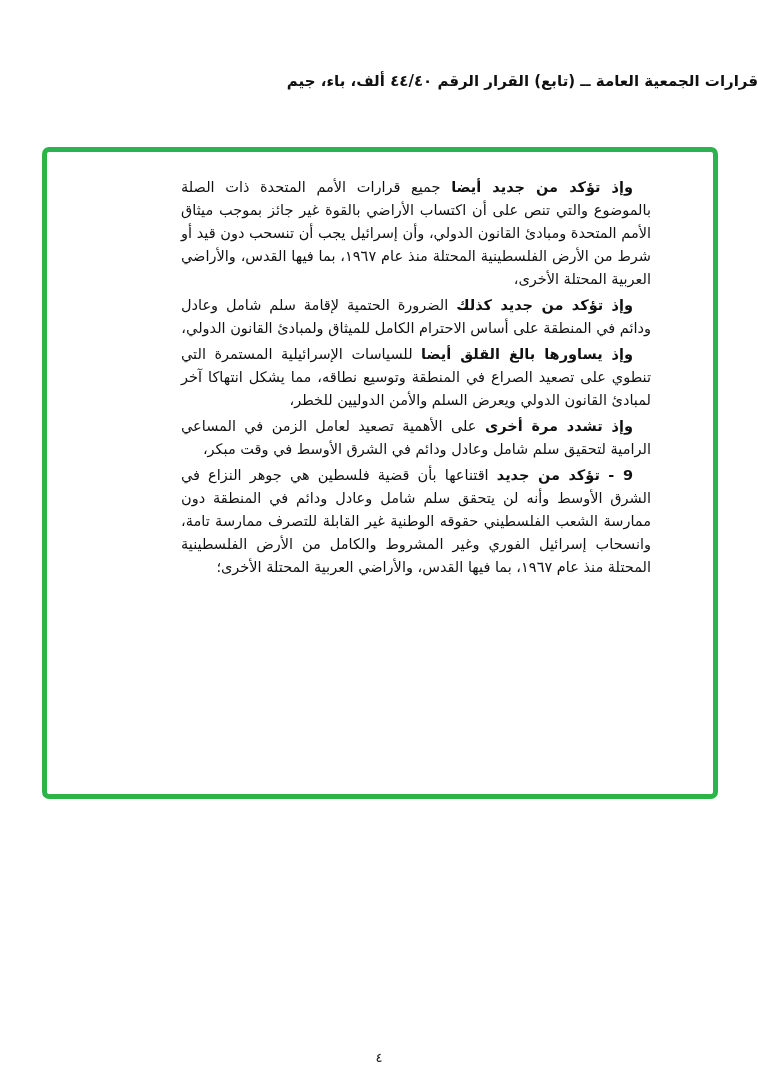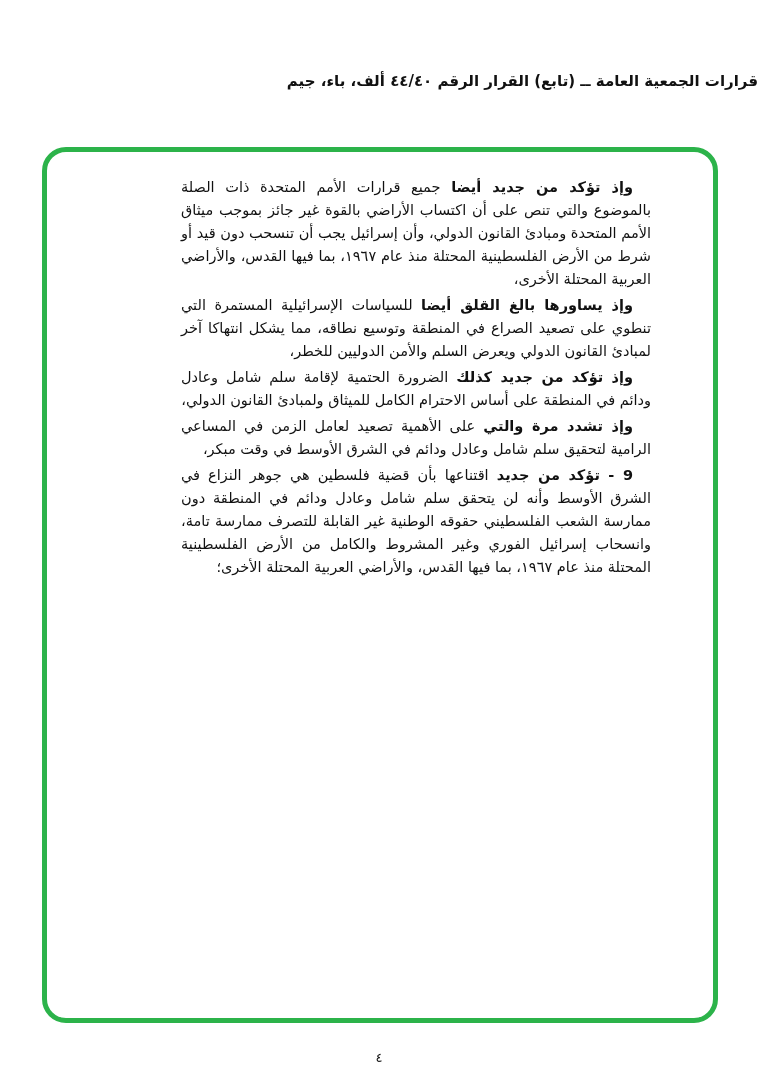--- a/index.html
+++ b/index.html
@@ -36,24 +36,24 @@
     color: #1c1c1c;
   }
   .doc-source sup {
     font-size: 7px;
   }
   .content-box {
     position: absolute;
     left: 42px;
     top: 147px;
     width: 676px;
-    height: 876px;
+    height: 652px;
     box-sizing: border-box;
     border: 5px solid #2cb34a; 
-    border-radius: 24px;
+    border-radius: 7px;
     background: #ffffff;
   }
   .content {
     position: absolute;
     top: 24px;
     right: 62px;
     width: 470px;
     direction: rtl;
     text-align: justify;
     font-size: 14.5px;
@@ -83,25 +83,25 @@
 
   <div class="header">
     <div class="doc-title">قرارات الجمعية العامة ــ (تابع) القرار الرقم ٤٤/٤٠ ألف، باء، جيم</div>
   </div>
 
   <div class="content-box" style="border-color: rgb(44, 179, 74);">
     <div class="content">
 
       <p><span class="lead">وإذ تؤكد من جديد أيضا</span> <span>جميع قرارات الأمم المتحدة ذات الصلة بالموضوع والتي تنص على أن اكتساب الأراضي بالقوة غير جائز بموجب ميثاق الأمم المتحدة ومبادئ القانون الدولي، وأن إسرائيل يجب أن تنسحب دون قيد أو شرط من الأرض الفلسطينية المحتلة منذ عام ١٩٦٧، بما فيها القدس، والأراضي العربية المحتلة الأخرى،</span></p>
 
+      <p><span class="lead">وإذ تؤكد من جديد كذلك</span> <span>الضرورة الحتمية لإقامة سلم شامل وعادل ودائم في المنطقة على أساس الاحترام الكامل للميثاق ولمبادئ القانون الدولي،</span></p>
+
       <p><span class="lead">وإذ يساورها بالغ القلق أيضا</span> <span>للسياسات الإسرائيلية المستمرة التي تنطوي على تصعيد الصراع في المنطقة وتوسيع نطاقه، مما يشكل انتهاكا آخر لمبادئ القانون الدولي ويعرض السلم والأمن الدوليين للخطر،</span></p>
 
-      <p><span class="lead">وإذ تؤكد من جديد كذلك</span> <span>الضرورة الحتمية لإقامة سلم شامل وعادل ودائم في المنطقة على أساس الاحترام الكامل للميثاق ولمبادئ القانون الدولي،</span></p>
-
-      <p><span class="lead">وإذ تشدد مرة والتي</span> <span>على الأهمية تصعيد لعامل الزمن في المساعي الرامية لتحقيق سلم شامل وعادل ودائم في الشرق الأوسط في وقت مبكر،</span></p>
+      <p><span class="lead">وإذ تشدد مرة أخرى</span> <span>على الأهمية تصعيد لعامل الزمن في المساعي الرامية لتحقيق سلم شامل وعادل ودائم في الشرق الأوسط في وقت مبكر،</span></p>
 
       <p><span class="lead">9 - تؤكد من جديد</span> <span>اقتناعها بأن قضية فلسطين هي جوهر النزاع في الشرق الأوسط وأنه لن يتحقق سلم شامل وعادل ودائم في المنطقة دون ممارسة الشعب الفلسطيني حقوقه الوطنية غير القابلة للتصرف ممارسة تامة، وانسحاب إسرائيل الفوري وغير المشروط والكامل من الأرض الفلسطينية المحتلة منذ عام ١٩٦٧، بما فيها القدس، والأراضي العربية المحتلة الأخرى؛</span></p>
 
 
 
     </div>
   </div>
 
   <div class="page-number">٤</div>
 

